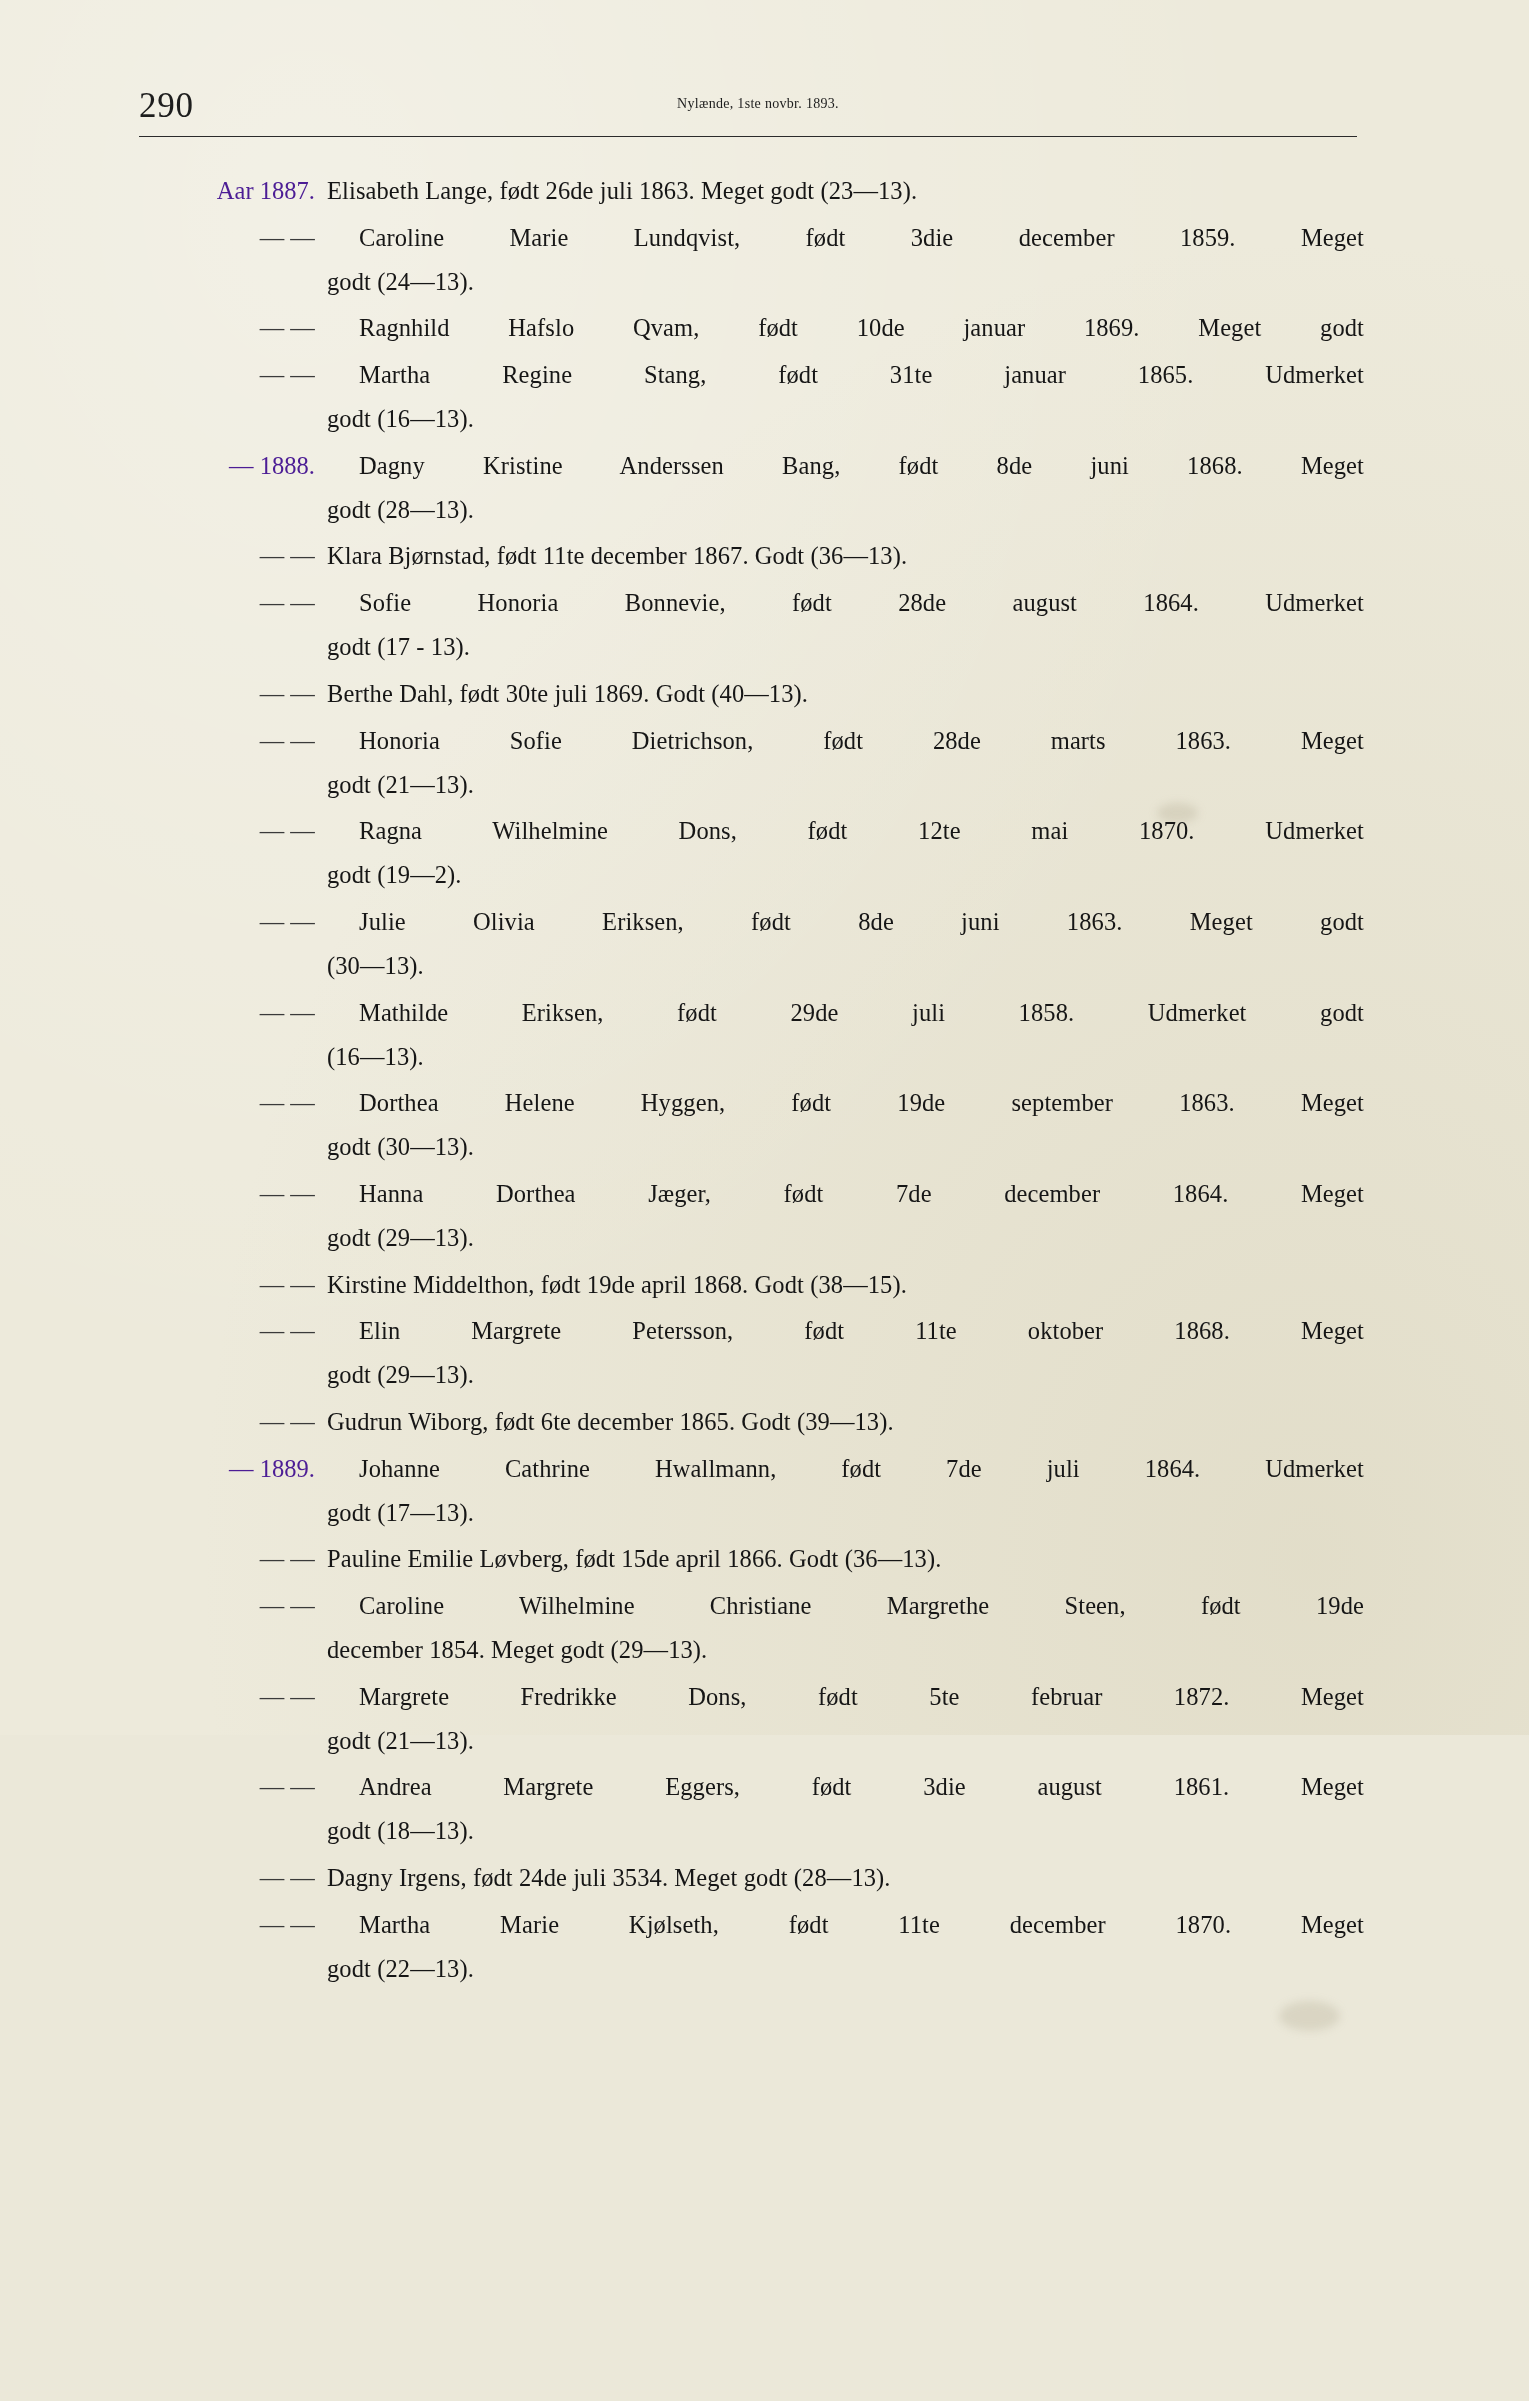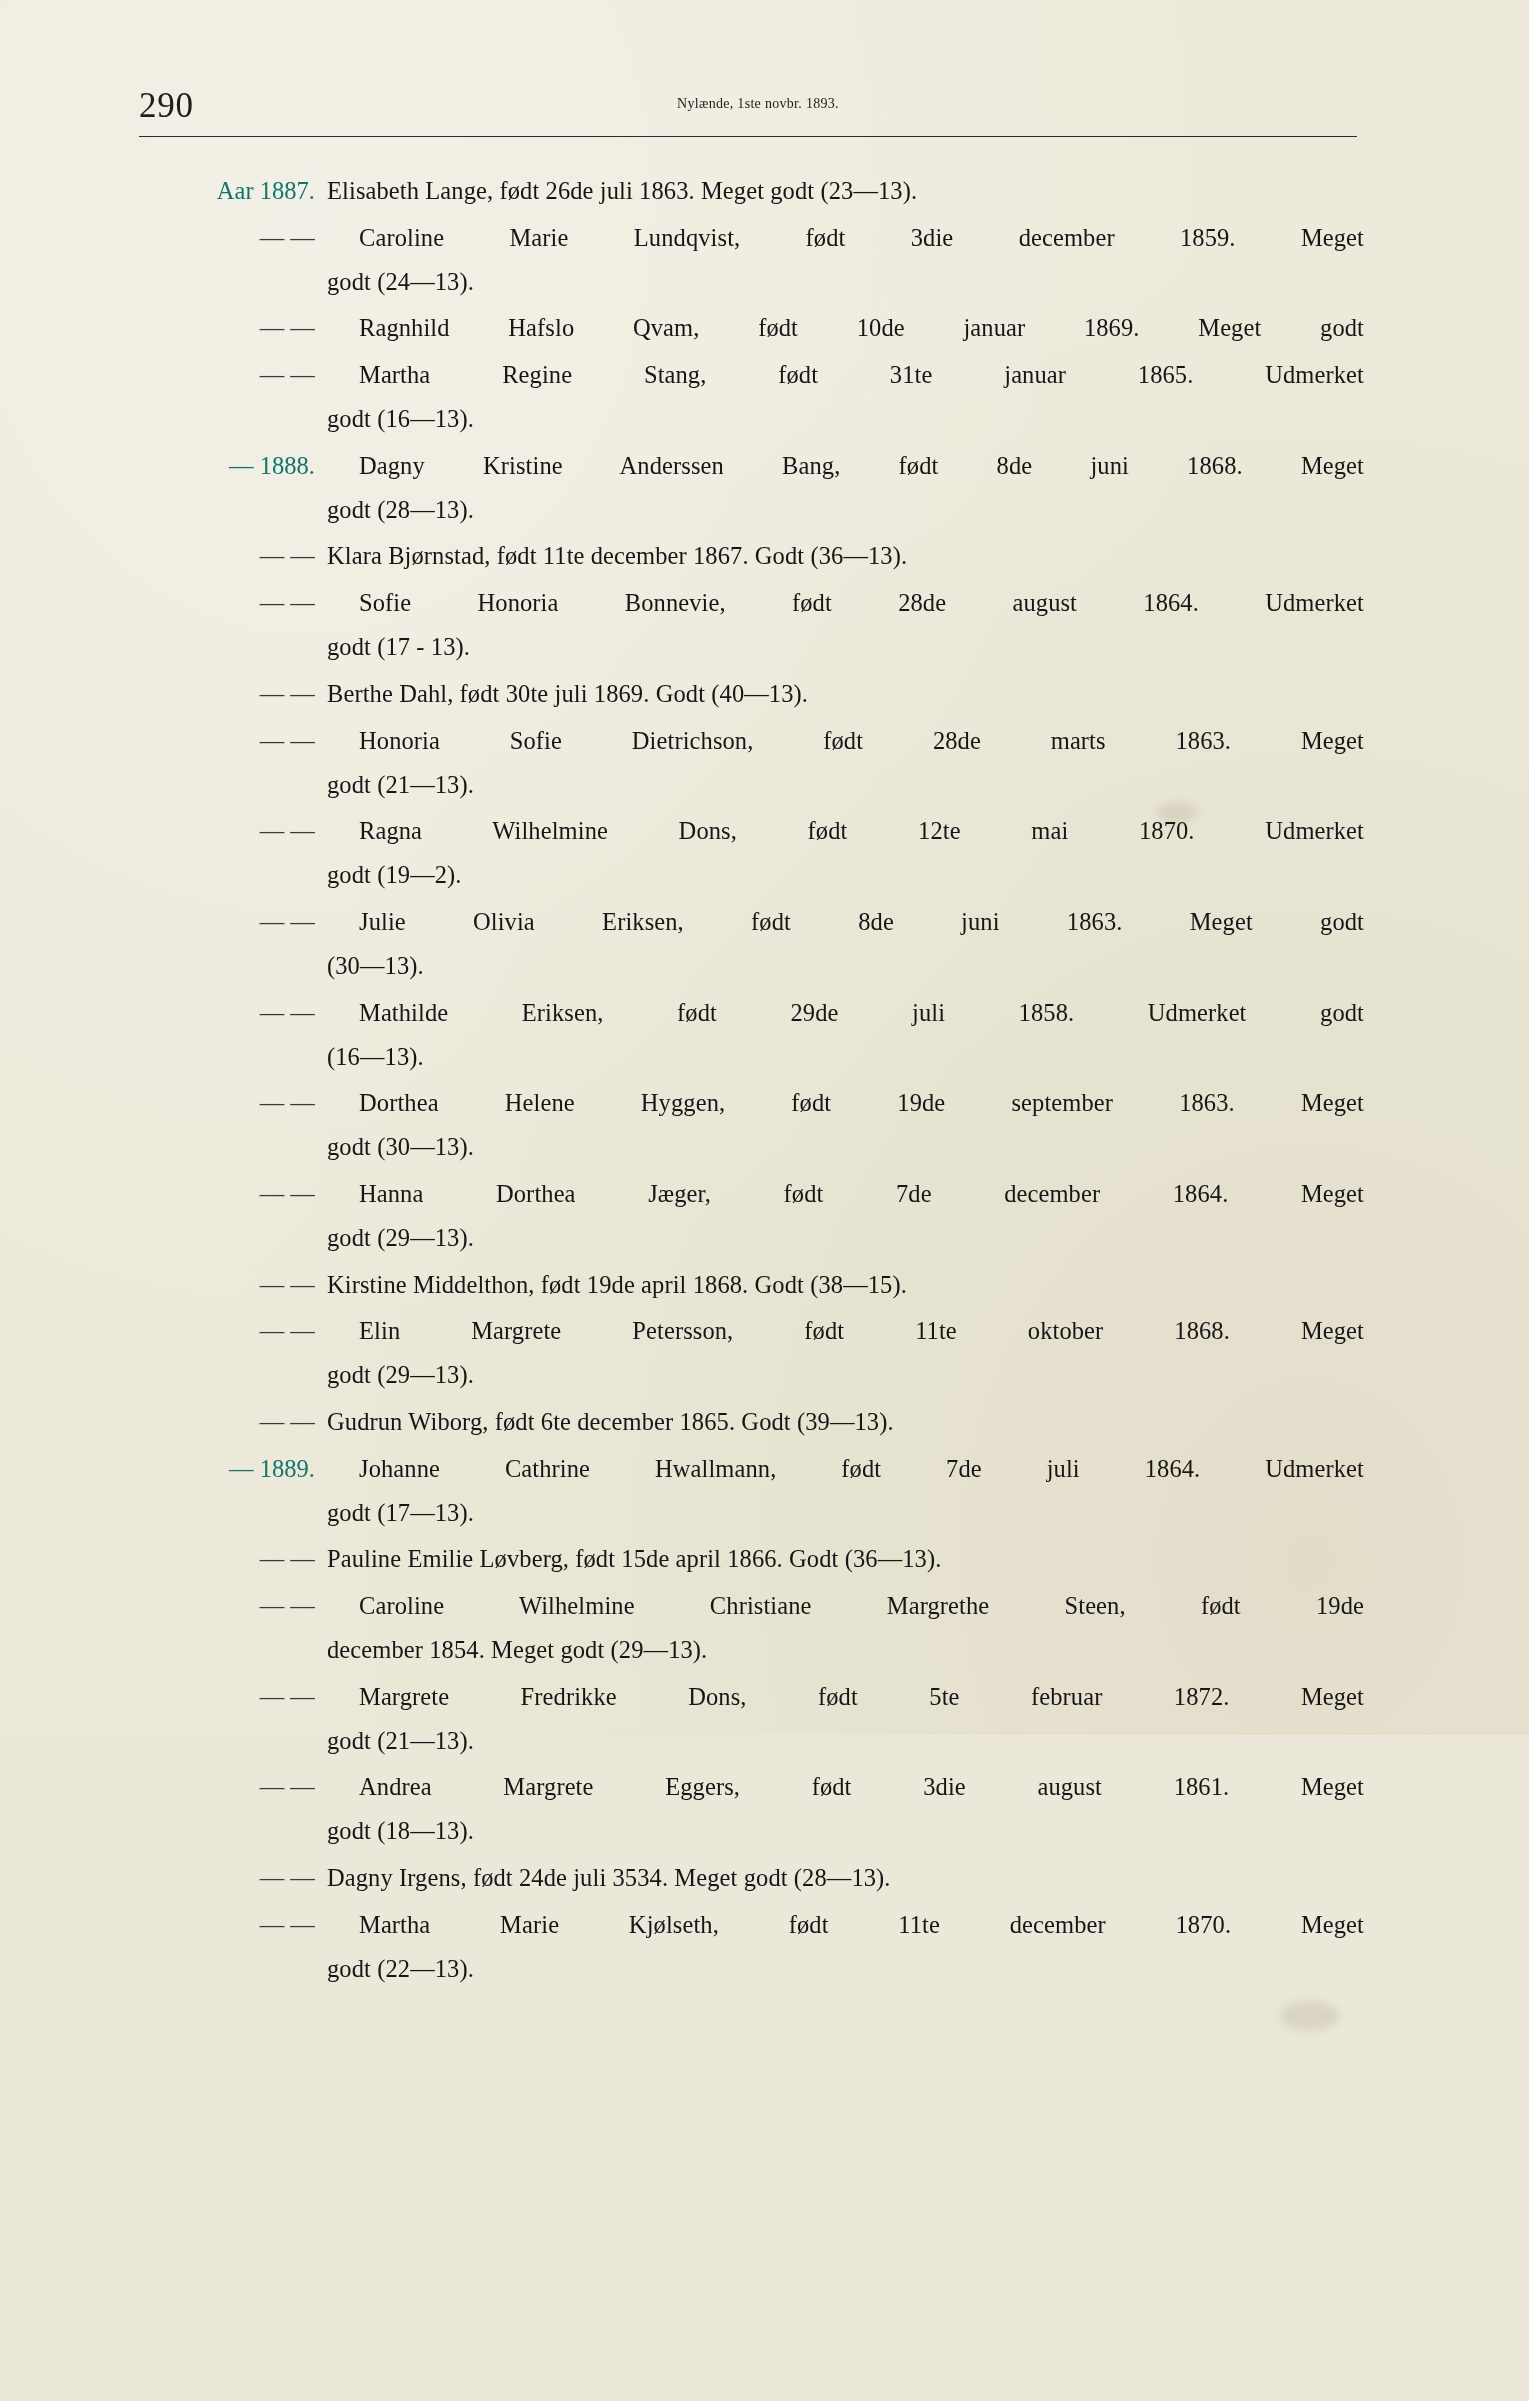--- a/index.html
+++ b/index.html
@@ -81,21 +81,21 @@
     margin-bottom: 2.7px;
   }
   .year-col {
     width: 188px;
     flex: 0 0 188px;
     text-align: right;
     padding-right: 12.2px;
     box-sizing: border-box;
     font-size: 24.5px;
     line-height: 44px;
-    color: #0f766e;
+    color: #4c1d95;
     font-family: "Liberation Serif", serif;
     white-space: nowrap;
   }
   .year-col.dash {
     color: #3a3a3a;
   }
   .text-col {
     flex: 1 1 auto;
     font-size: 24.5px;
     line-height: 44px;

